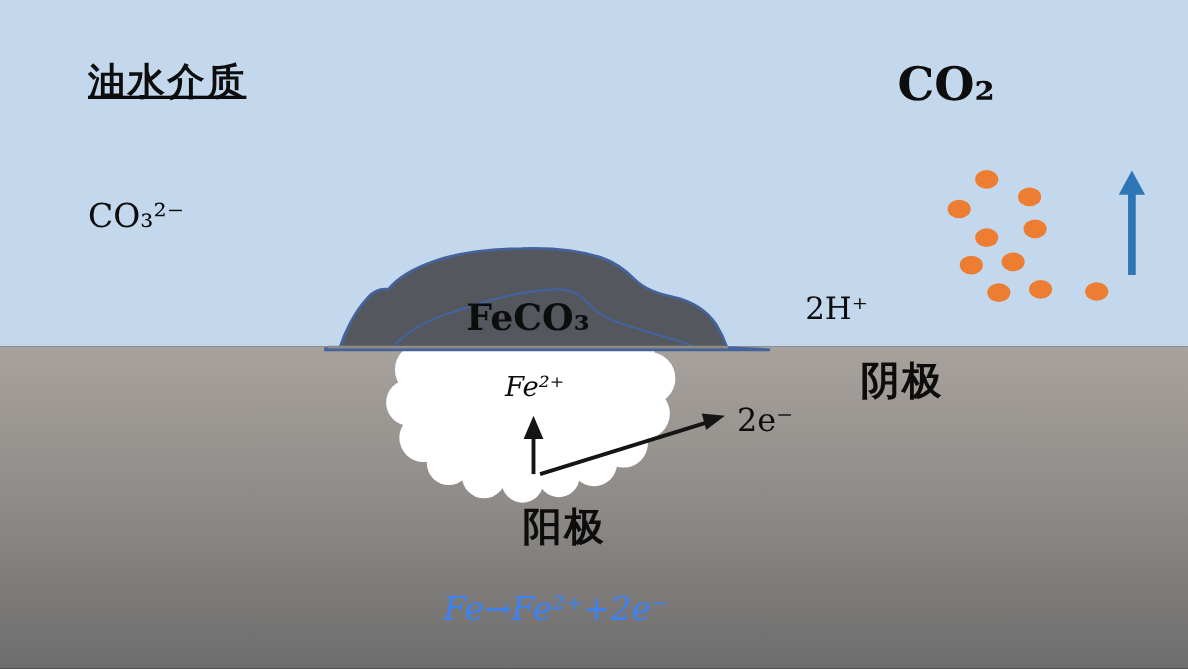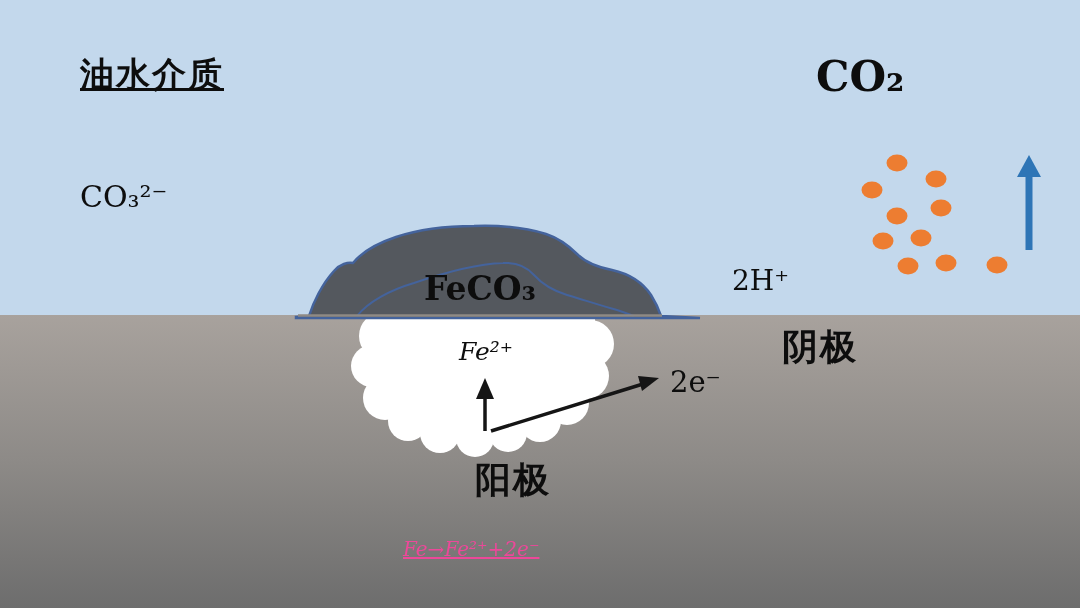--- a/index.html
+++ b/index.html
@@ -26,21 +26,21 @@
   .l-co2        {left:788px; top:54px;  font-size:42px;font-weight:bold;margin-left:28px;}
   .l-hco3       {left:80px;  top:180px; font-size:30px;}
   .l-co3        {left:161px; top:247px; font-size:30px;}
   .l-rxn-top    {left:365px; top:144px; font-size:30px;}
   .l-feco3      {left:480px; top:271px; font-size:33px;transform:translateX(-50%);}
   .l-fe2        {left:486px; top:338px; font-size:25px;transform:translateX(-50%);font-style:italic;}
   .l-2h         {left:732px; top:266px; font-size:28px;text-align:right;}
   .l-2e         {left:670px; top:333px; font-size:29px;margin-top:34px;}
   .l-cathode    {left:782px; top:327px; font-size:36px;}
   .l-anode      {left:513px; top:460px; font-size:36px;transform:translateX(-50%);}
-  .l-rxn-bottom {left:403px; top:538px; font-size:20px;color:#ec4899;text-decoration:underline;}
+  .l-rxn-bottom {left:403px; top:538px; font-size:30px;color:#3b82f6;}
 </style>
 </head>
 <body>
 
 <div id="stage">
 
   <svg id="diagram-svg" viewBox="0 0 1080 608">
     <defs>
       <linearGradient id="metalGrad" x1="0" y1="0" x2="0" y2="1">
         <stop offset="0" style="stop-color:var(--c-metal_top,#a8a29d)"></stop>

